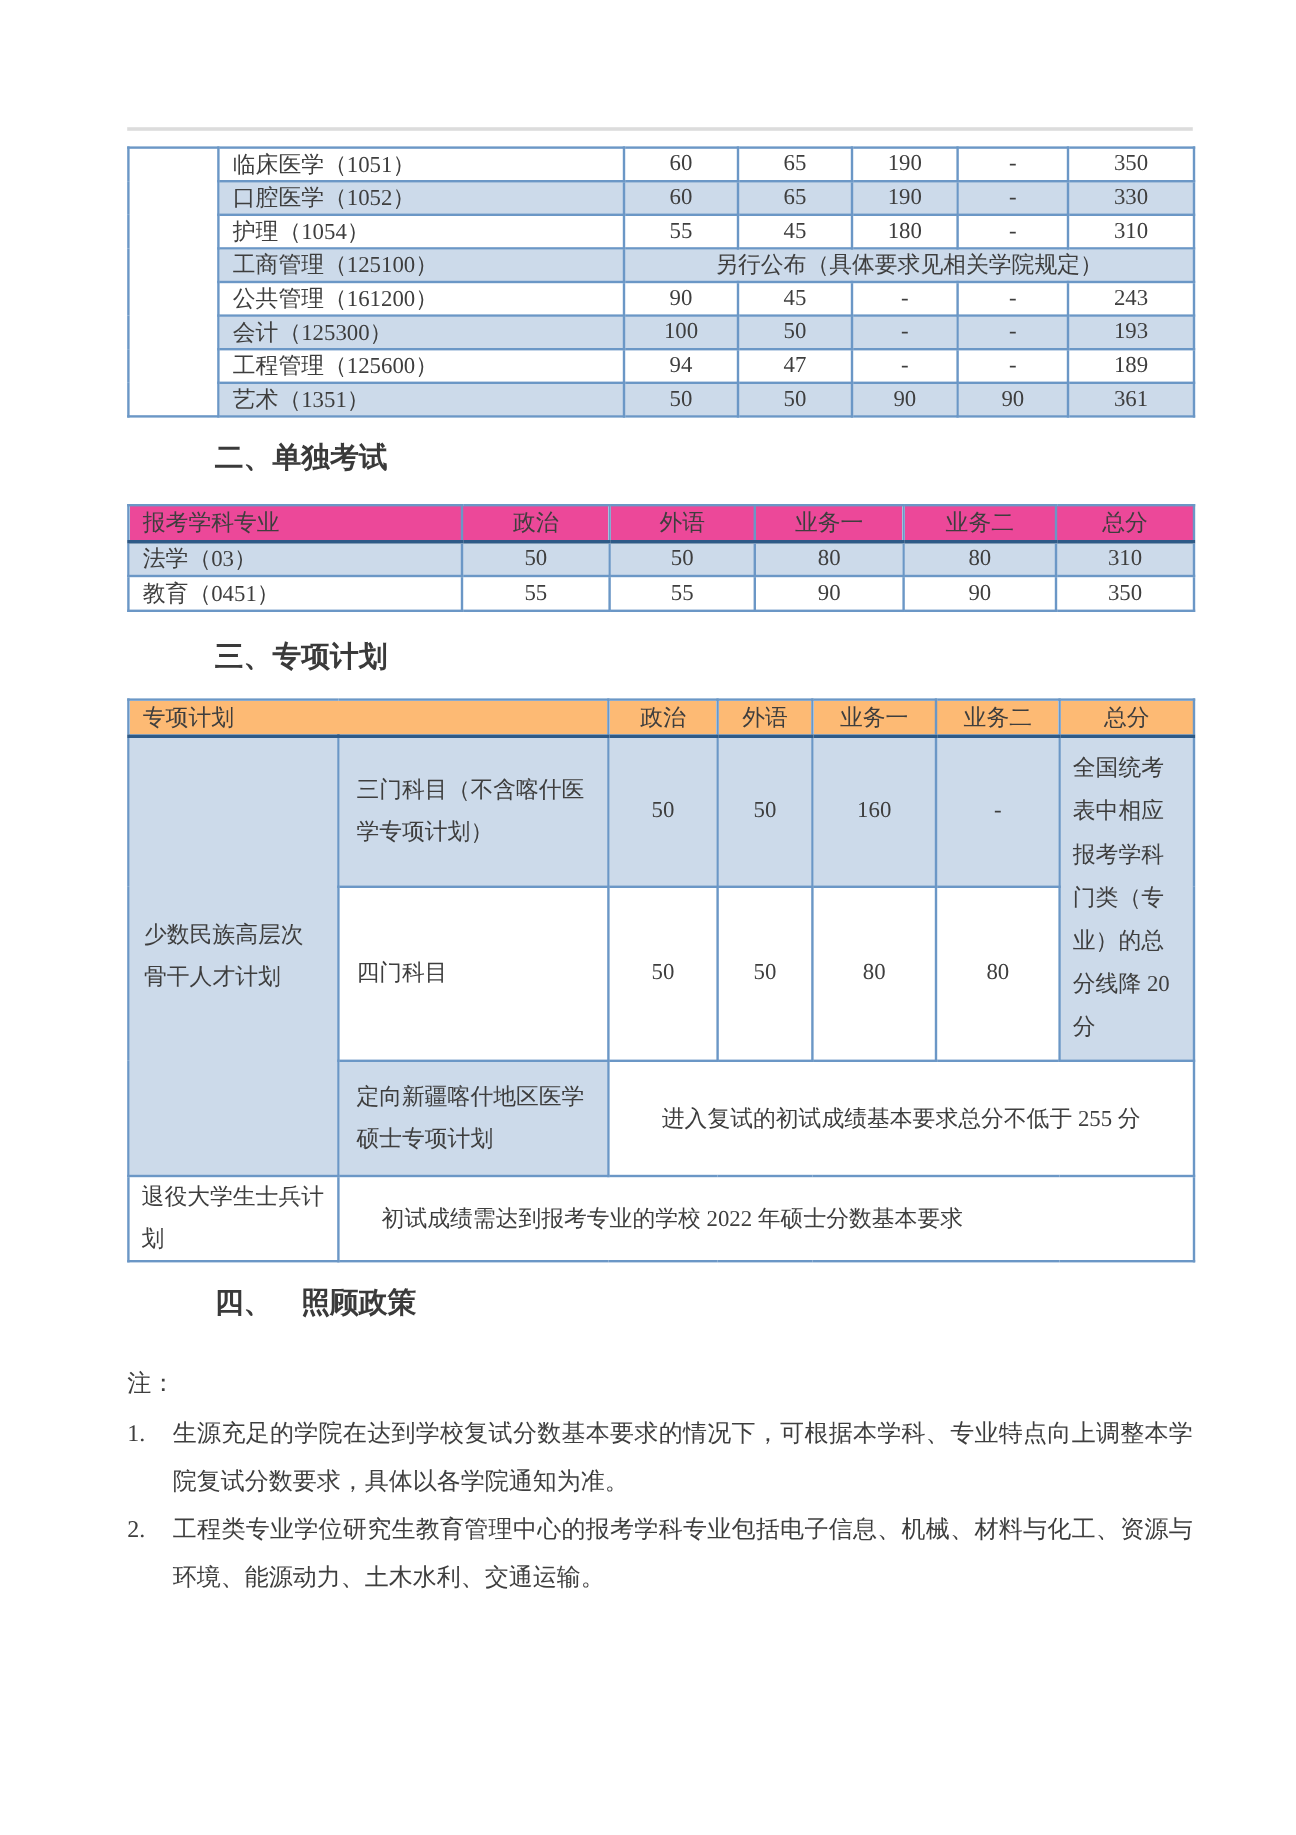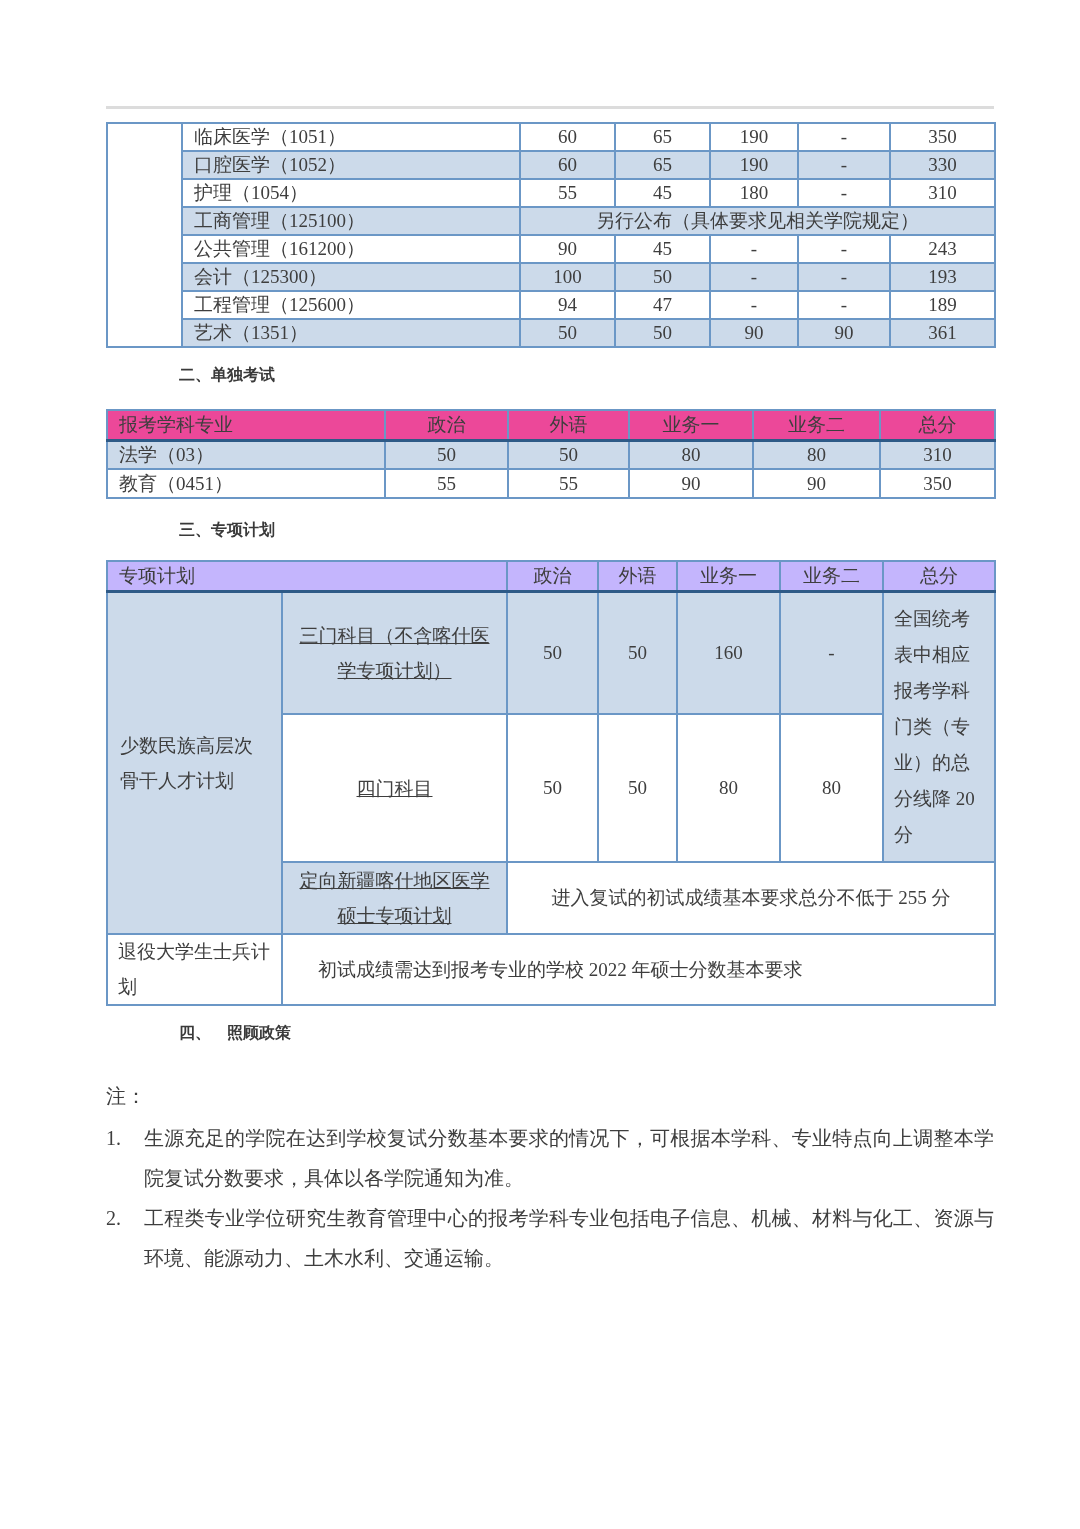--- a/index.html
+++ b/index.html
@@ -26,43 +26,43 @@
 
   
   .t1{margin-top:13px;}
   .t1 td{height:28px;}
   .t1 .left-empty{background:#ffffff;}
   .t1 .mergedcell{text-align:center;}
 
   
   .heading{
     font-family:"Liberation Sans","DejaVu Sans",sans-serif;
-    font-weight:700;font-size:16px;color:#3a3a3a;
+    font-weight:700;font-size:24px;color:#3a3a3a;
     padding-left:73px;margin:0;
   }
   .h-exam{margin:17px 0 23px 0;}
   .h-special{margin:21px 0 19px 0;}
   .h-policy{margin:17px 0 14px 0;}
 
   
   .t2 th{height:30px;background:#ec4899;}
   .t2 td{height:29px;}
   .t2 .head th{border-bottom:3px solid var(--border-dark);}
   .t2 th.lbl{text-align:left;padding-left:11px;}
 
   
-  .t3 th{height:30px;background:#c4b5fd;}
+  .t3 th{height:30px;background:#fdba74;}
   .t3 .head th{border-bottom:3px solid var(--border-dark);}
   .t3 th.lbl{text-align:left;padding-left:11px;}
   .t3 .r1 td{height:93px;}
   .t3 .r2 td{height:112px;}
   .t3 .r3 td{height:56px;}
   .t3 .r4 td{height:61px;}
   .t3 .group{text-align:left;padding:0 12px;line-height:1.85;}
-  .t3 .sub{text-align:center;line-height:1.85;padding:0 14px;text-decoration:underline;}
+  .t3 .sub{text-align:left;line-height:1.85;padding:12px 14px;}
   .t3 .total{text-align:left;line-height:1.9;padding:8px 10px;}
   .t3 .span5{text-align:center;}
   .t3 .vet-lbl{text-align:left;padding:0 10px;line-height:1.8;background:#ffffff;}
   .t3 .vet-txt{text-align:left;padding-left:35px;background:#ffffff;}
 
   
   .para{font-size:20px;line-height:2.15;text-align:justify;text-indent:2em;margin:0;width:888px;}
   .notes{margin-top:32px;font-size:20px;line-height:2.0;width:888px;}
   .note-label{margin:0 0 2px 0;}
   .note-item{display:flex;margin:0;}

